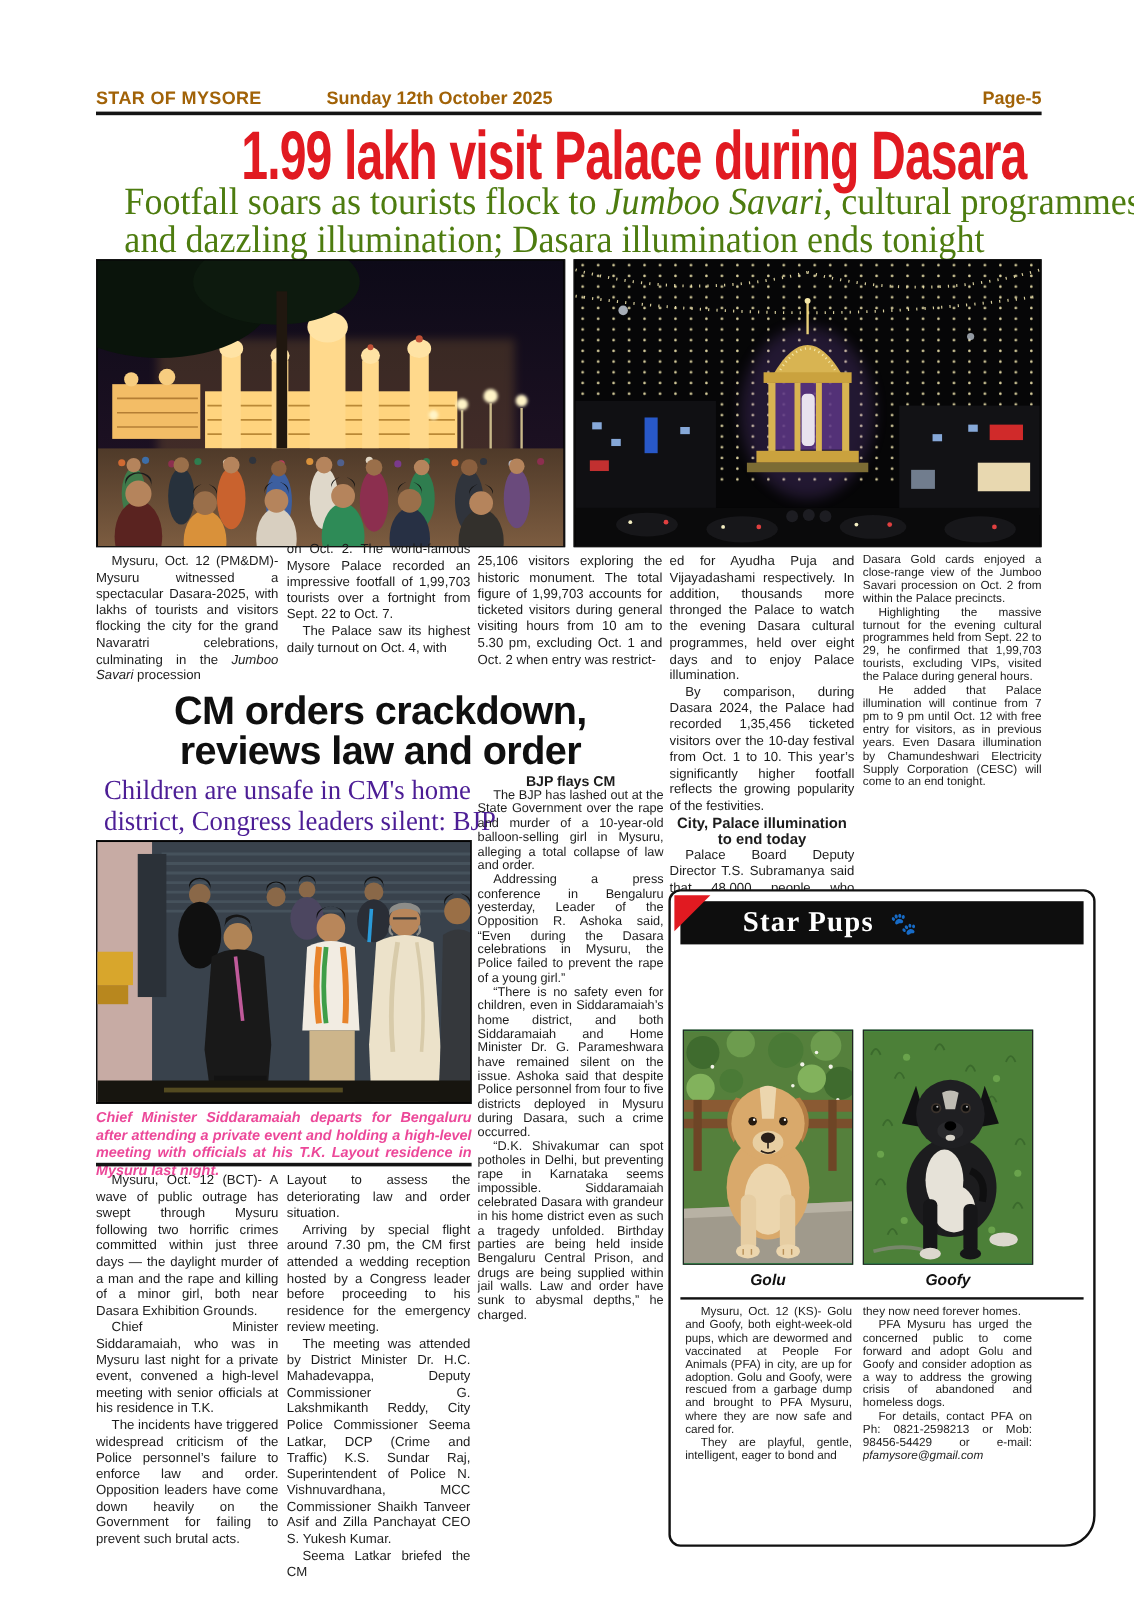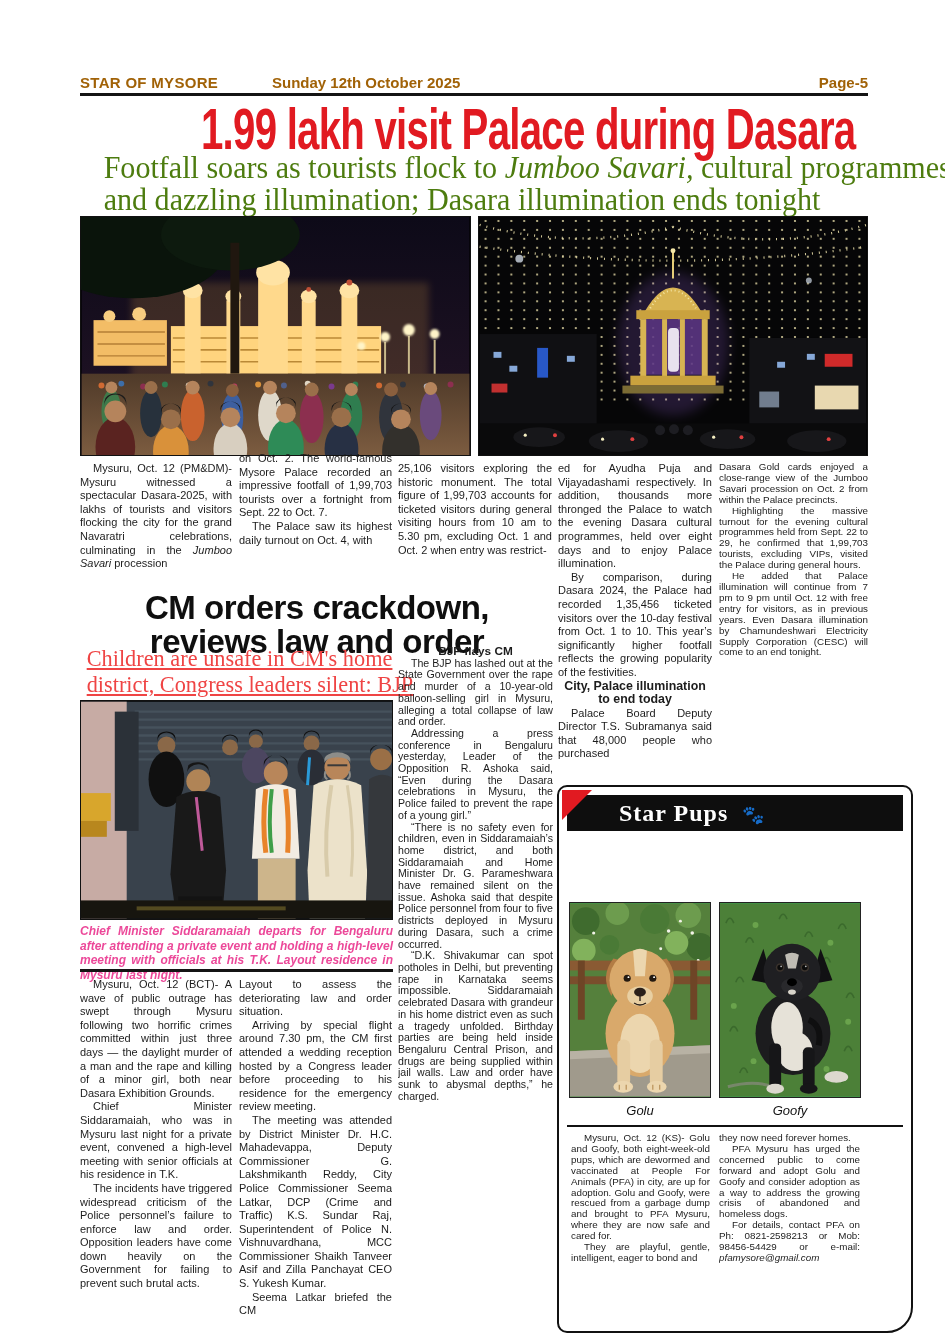--- a/index.html
+++ b/index.html
@@ -47,46 +47,46 @@
   .cm3 .t-h { font-size:11.8px; }
 
   .s1c1 { left:80px;  top:462px; width:152px; }
   .s1c2 { left:239px; top:452px; width:153px; }
   .s1c3 { left:398px; top:462px; width:154px; }
   .s1c4 { left:558px; top:462px; width:154px; }
   .s1c5 { left:719px; top:462px; width:149px; }
 
   
   .cm-headline { left:80px; top:575px; width:474px; text-align:center; font-weight:700;
-     font-size:33px; line-height:34px; color:#0f0f0f; letter-spacing:-.5px;margin-top:16px; }
-  .cm-sub { left:82px; top:646px; width:312px; text-align:left; color:#ef4444;
-     font-family:"Liberation Serif", serif; font-size:23px;text-decoration:underline; }
+     font-size:33px; line-height:34px; color:#0f0f0f; letter-spacing:-.5px; }
+  .cm-sub { left:82px; top:646px; width:312px; text-align:left; color:#4c1d95;
+     font-family:"Liberation Serif", serif; font-size:23px; }
   .cm-sub .shl { display:block; white-space:nowrap; transform:scaleX(.97); transform-origin:center; line-height:26px; }
   .cm-caption { left:80px; top:924px; width:313px; font-weight:700; font-style:italic;
      font-size:12px; line-height:14.6px; text-align:justify; color:#ec4899; }
   .cap-rule { left:80px; top:969px; width:313px; height:2.5px; background:#141414; }
   .cmc1 { left:80px;  top:978px; width:152px; }
   .cmc2 { left:239px; top:978px; width:153px; }
   .cmc3 { left:398px; top:646px; width:155px; }
 
   
   .pups { left:557px; top:741px; width:356px; height:548px; border:2.5px solid #111;
-     border-radius:10px 10px 26px 10px; background:#fff;margin-top:44px; }
+     border-radius:10px 10px 26px 10px; background:#fff; }
   .pups-bar { position:absolute; left:8px; top:8px; right:8px; height:36px; background:#0e0e0e;
      color:#fff; font-family:"Liberation Serif", serif; font-weight:700; font-size:24px;
      line-height:36px; padding-left:52px; letter-spacing:1px; }
   .pups-fold { position:absolute; left:3px; top:3px; width:0; height:0;
      border-top:30px solid #e11a21; border-right:30px solid transparent; z-index:2; }
   .paw { font-size:18px; margin-left:14px; font-family:"DejaVu Sans", sans-serif; }
   .pups-title { position:absolute; left:0; top:48px; width:100%; text-align:center; }
   .pups-title span { display:inline-block; white-space:nowrap; font-weight:700; font-size:51px;
      color:#e11a21; letter-spacing:-1px; transform:scale(.93,1.08); transform-origin:center top; }
   .pupfig { position:absolute; top:115px; width:142px; height:196px; border:1px solid #222; background:#3a5; }
   .pupA { left:10px; } .pupB { left:160px; }
-  .pup-cap { position:absolute; top:316px; width:142px; text-align:center; font-weight:400;
+  .pup-cap { position:absolute; top:316px; width:142px; text-align:center; font-weight:700;
      font-style:italic; font-size:13px; color:#111; }
   .capA { left:10px; } .capB { left:160px; }
   .pups-rule { position:absolute; left:8px; right:8px; top:338px; height:2px; background:#111; }
   .pupc1 { position:absolute; left:12px;  top:346px; width:139px; height:192px; }
   .pupc2 { position:absolute; left:160px; top:346px; width:141px; height:192px; }
 </style>
 </head>
 <body>
 
 <div class="page">

